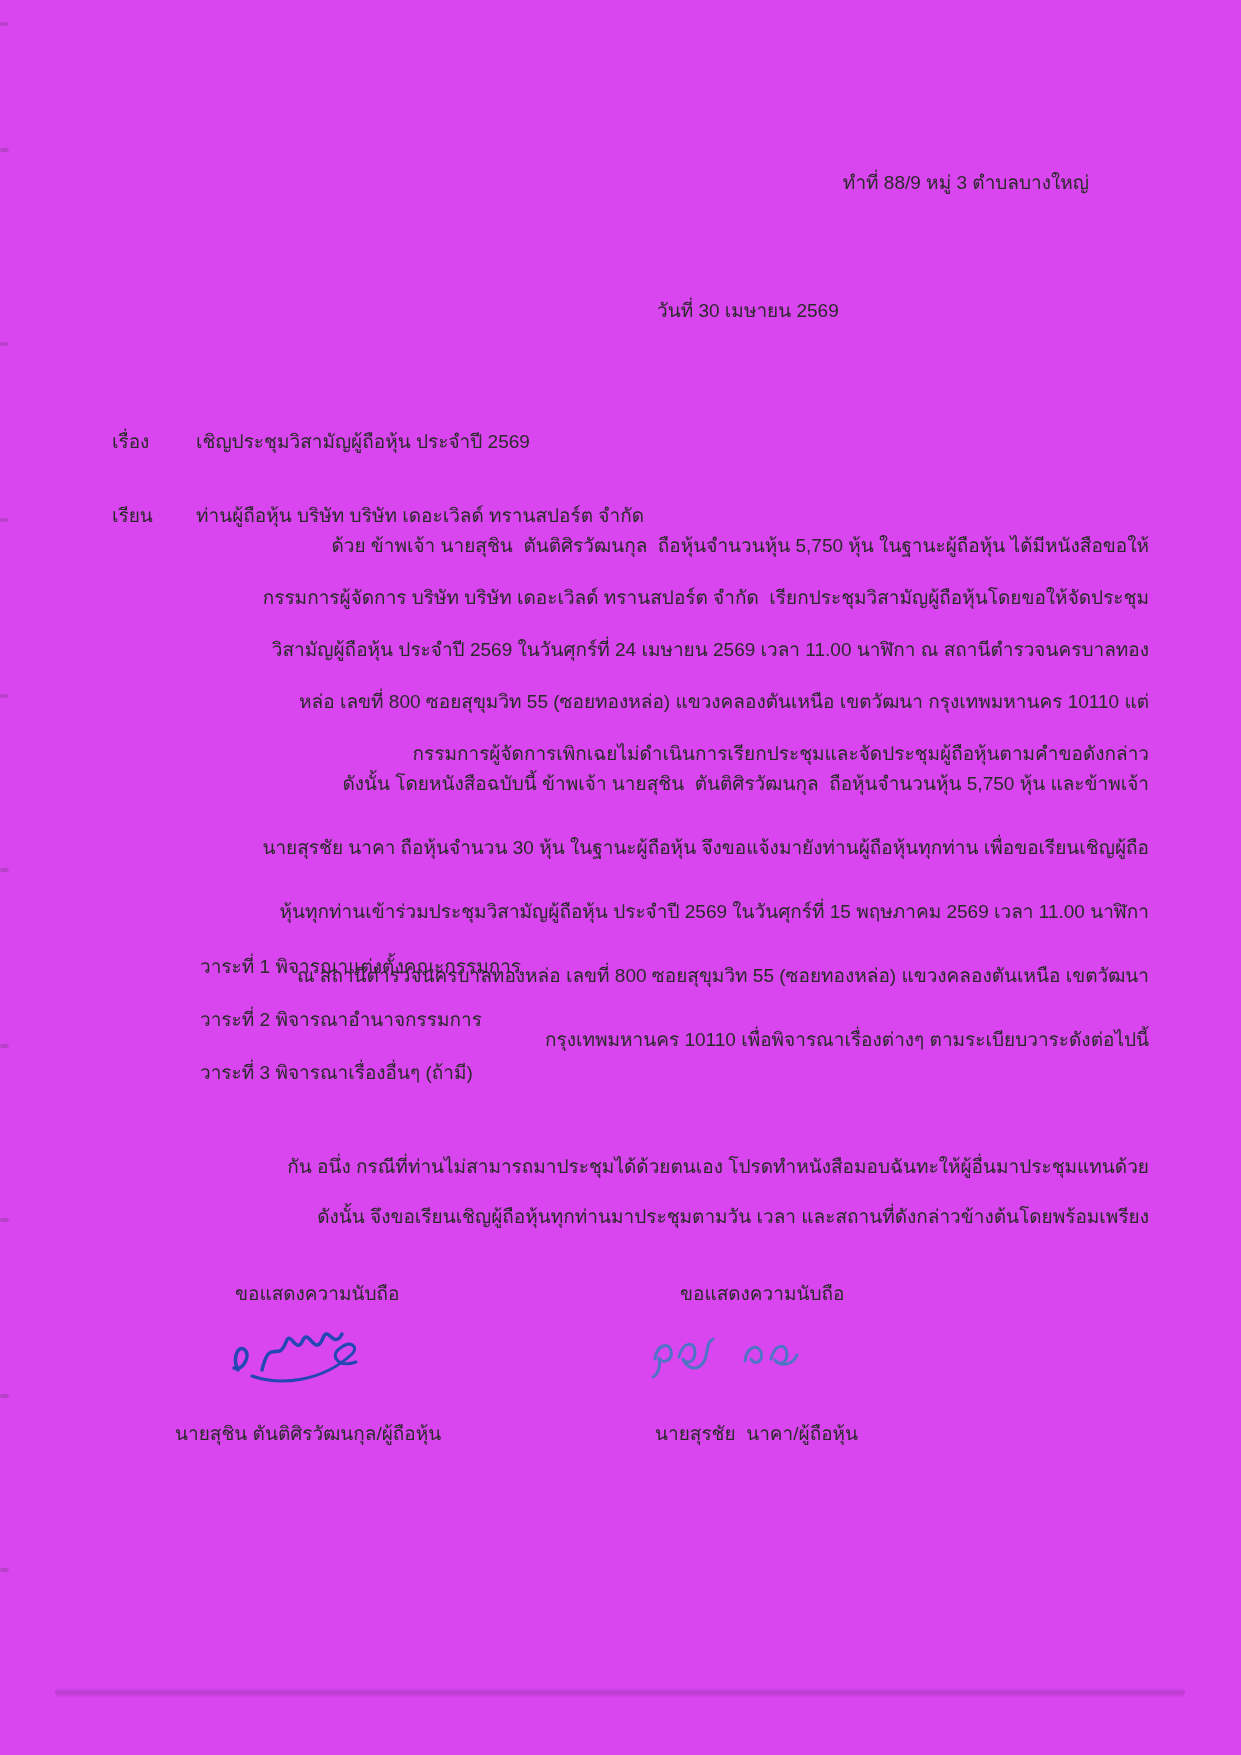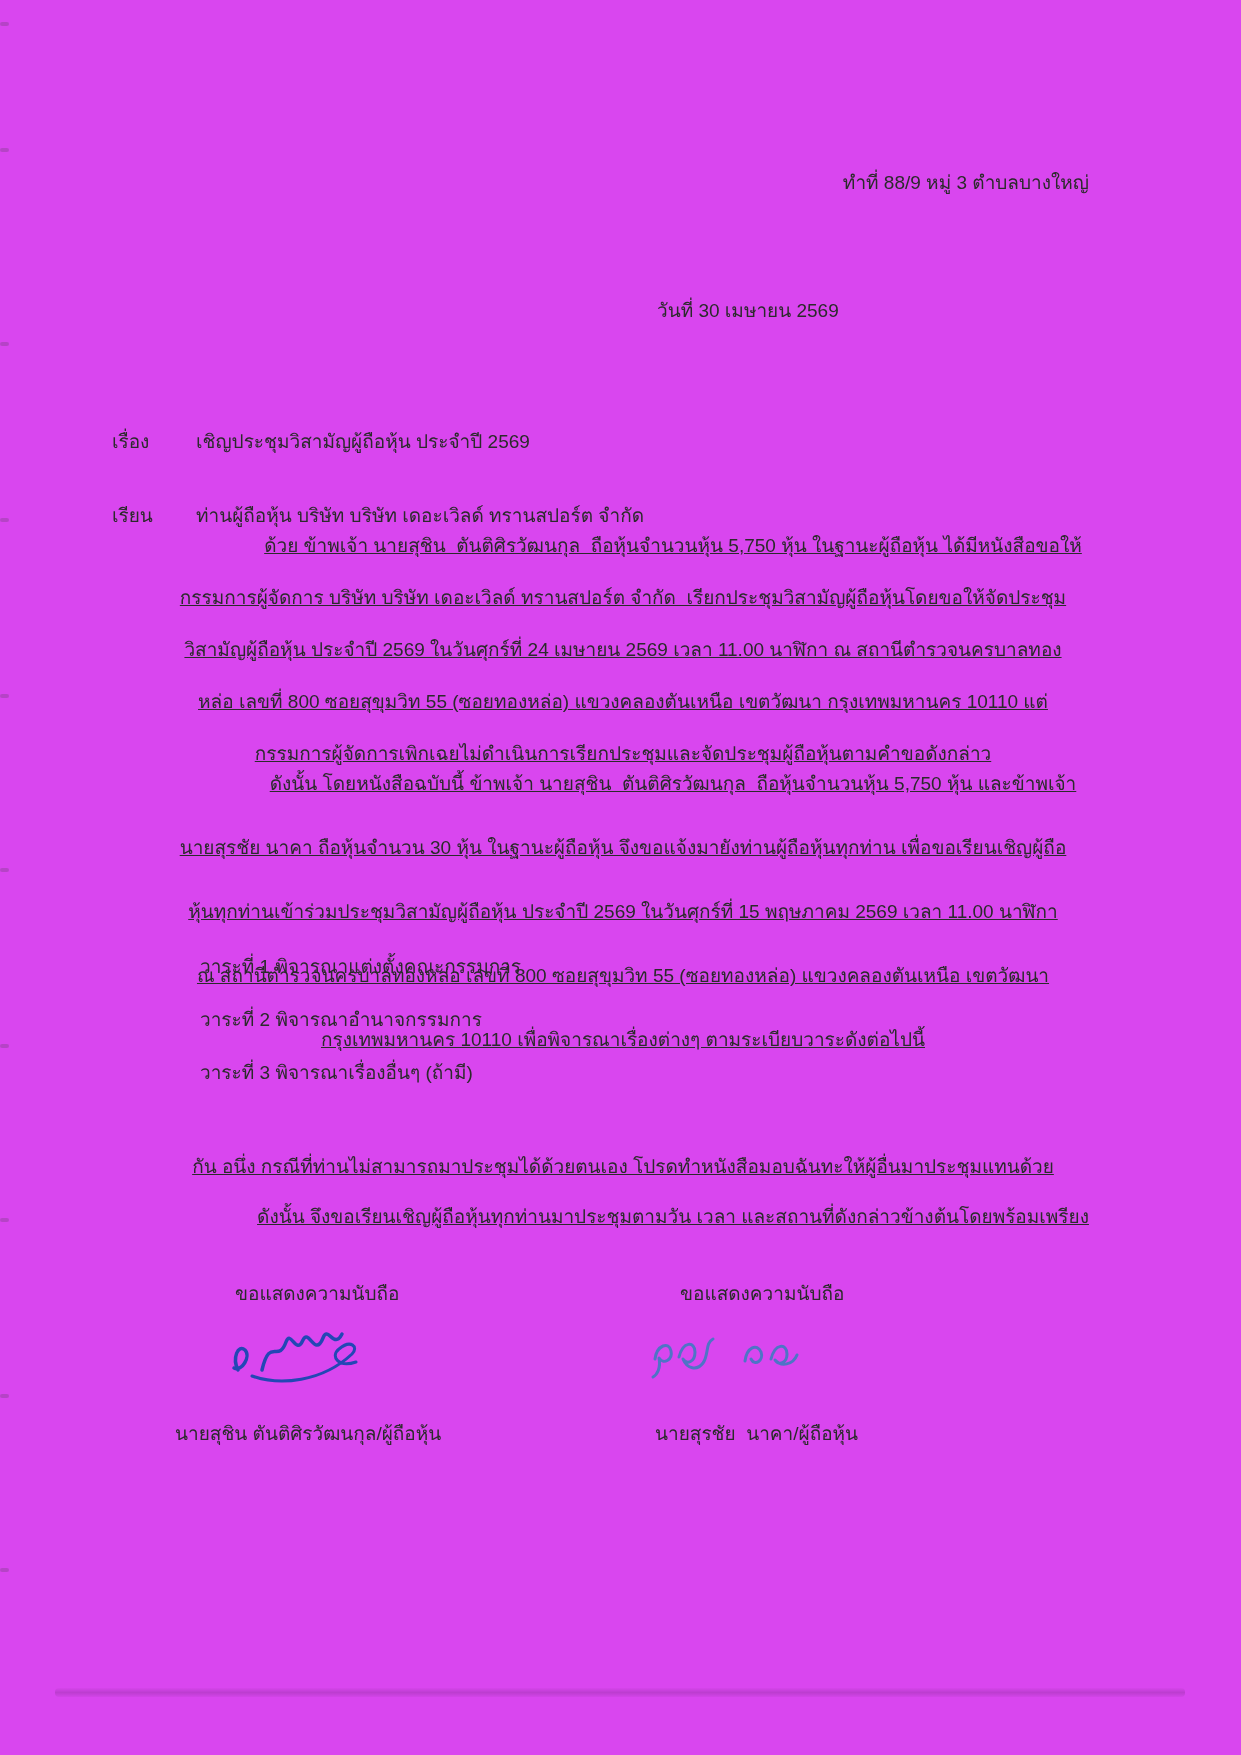--- a/index.html
+++ b/index.html
@@ -18,21 +18,21 @@
   .header-block {
     top:158px; right:152px;
     text-align:right;
     line-height:50px;
   }
   .date-line { top:295px; left:657px; }
   .label-row { left:112px; width:1040px; }
   .label-row .lbl { display:inline-block; width:84px; }
   .subject-row { top:398px;margin-top:28px; }
   .recipient-row { top:463px;margin-top:37px; }
-  .body-par { left:97px; width:1052px; text-align:center;text-decoration:underline; }
+  .body-par { left:97px; width:1052px; text-align:right; }
   .par1 { top:520px; line-height:52px; }
   .par2 { top:752px; line-height:64px; }
   .closing { top:1142px; line-height:50px; }
   .indent { text-indent:100px; }
   .agenda { left:200px; top:940px; line-height:53px; }
   .salutation-left  { top:1278px; left:235px; }
   .salutation-right { top:1278px; left:680px; }
   .sig-left  { top:1312px; left:218px; }
   .sig-right { top:1325px; left:645px; }
   .name-left  { top:1418px; left:175px; }

